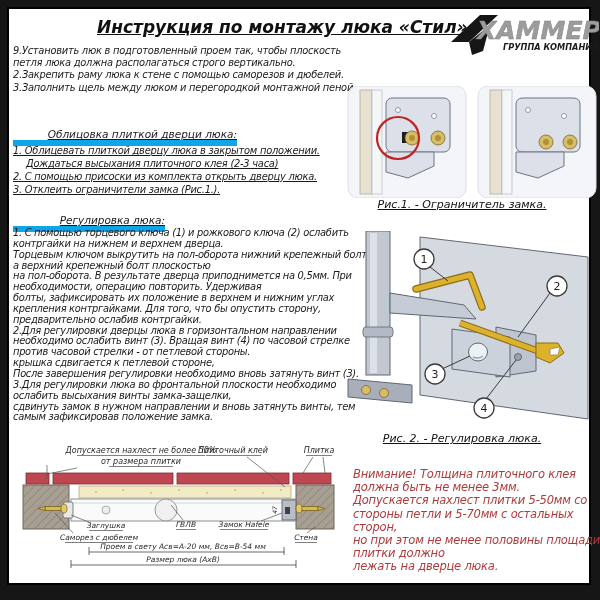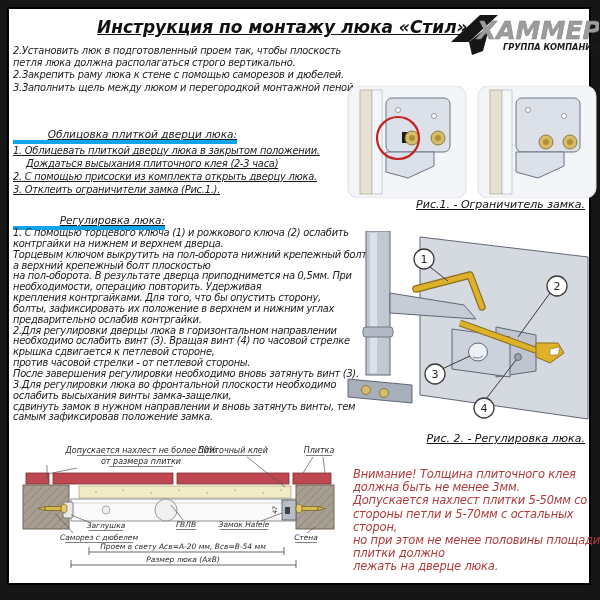--- a/index.html
+++ b/index.html
@@ -16,32 +16,32 @@
     left:88px; top:8px; width:354px; text-align:center;
     font-size:17px; font-weight:bold; font-style:italic;
     text-decoration:underline; color:#111; white-space:nowrap;
   }
   .txtcol { font-style:italic; color:#1a1a1a; }
   .ln { white-space:nowrap; }
   .intro { left:4px; top:36px; font-size:9.9px; letter-spacing:-0.25px; }
   .intro .ln { height:12.2px; line-height:12.2px; }
   .sec-head {
     font-size:10.5px; font-style:italic; color:#1a1a1a;
-    border-bottom:4px solid #0ea5e9; text-align:right; white-space:nowrap;
+    border-bottom:6px solid #0ea5e9; text-align:right; white-space:nowrap;
     text-decoration:underline;
   }
   .tiling-head { left:4px; top:119px; width:224px; }
   .tiling-lines { left:4px; top:135px; font-size:9.9px; letter-spacing:-0.25px;text-decoration:underline; }
   .tiling-lines .ln { height:13px; line-height:13px; }
   .tiling-lines .indent { padding-left:13px; }
   .adjust-head { left:4px; top:205px; width:152px; }
   .adjust-lines { left:4px; top:219px; font-size:9.9px; letter-spacing:-0.3px; }
   .adjust-lines .ln { height:10.85px; line-height:10.85px; }
   .figcap {
-    left:330px; width:246px; text-align:right; font-size:11px;
+    left:330px; width:246px; text-align:center; font-size:11px;
     font-style:italic; color:#111; text-decoration:underline; white-space:nowrap;
   }
   .cap1 { top:189px; }
   .cap2 { top:423px; }
   .warning { left:344px; top:459px; width:250px; font-size:11.5px;
     font-style:italic; letter-spacing:-0.2px; color:#b03b3b; }
   .warning .ln { height:13.2px; line-height:13.2px; }
   svg text { font-family:"DejaVu Sans", sans-serif; }
   .svgtxt { font-style:italic; fill:#2a2a2a; }
 </style>
@@ -55,21 +55,21 @@
   <div class="abs" style="left:440px; top:2px; width:150px; height:48px;">
     <svg width="150" height="48" viewBox="0 0 150 48">
       <polygon points="2,31 31,4 49,4 20,31" fill="#161616"></polygon>
       <polygon points="20,31 41,14 34,40 23,44" fill="#161616"></polygon>
       <text x="28" y="28" font-size="25" font-weight="bold" font-style="italic" fill="#9c9c9c" stroke="#7c7c7c" stroke-width="0.4">ХАММЕР</text>
       <text x="54" y="39" font-size="8.2" font-weight="bold" font-style="italic" fill="#1b1b1b">ГРУППА КОМПАНИЙ</text>
     </svg>
   </div>
 
   <div class="abs txtcol intro">
-    <div class="ln">2.Установить люк в подготовленный проем так, чтобы плоскость</div>
+    <div class="ln">9.Установить люк в подготовленный проем так, чтобы плоскость</div>
     <div class="ln">петля люка должна располагаться строго вертикально.</div>
     <div class="ln">2.Закрепить раму люка к стене с помощью саморезов и дюбелей.</div>
     <div class="ln">3.Заполнить щель между люком и перегородкой монтажной пеной.</div>
   </div>
 
   <div class="abs sec-head tiling-head">Облицовка плиткой дверци люка:</div>
   <div class="abs txtcol tiling-lines">
     <div class="ln">1. Облицевать плиткой дверцу люка в закрытом положении.</div>
     <div class="ln indent">Дождаться высыхания плиточного клея  (2-3 часа)</div>
     <div class="ln">2. С помощью присоски из комплекта открыть дверцу люка.</div>
@@ -77,27 +77,27 @@
   </div>
 
   <div class="abs sec-head adjust-head">Регулировка люка:</div>
   <div class="abs txtcol adjust-lines">
     <div class="ln">1. С помощью торцевого ключа (1) и рожкового ключа (2) ослабить</div>
     <div class="ln">контргайки на нижнем и верхнем дверца.</div>
     <div class="ln">Торцевым ключом выкрутить на пол-оборота нижний крепежный болт,</div>
     <div class="ln">а верхний крепежный болт плоскостью</div>
     <div class="ln">на пол-оборота. В результате дверца приподнимется на 0,5мм. При</div>
     <div class="ln">необходимости, операцию повторить. Удерживая</div>
+    <div class="ln">болты, зафиксировать их положение в верхнем и нижним углах</div>
     <div class="ln">крепления контргайками. Для того, что бы опустить сторону,</div>
-    <div class="ln">болты, зафиксировать их положение в верхнем и нижним углах</div>
     <div class="ln">предварительно ослабив контргайки.</div>
     <div class="ln">2.Для регулировки дверцы люка в горизонтальном направлении</div>
     <div class="ln">необходимо ослабить винт (3). Вращая винт (4) по часовой стрелке</div>
+    <div class="ln">против часовой стрелки - от петлевой стороны.</div>
     <div class="ln">крышка сдвигается к петлевой стороне,</div>
-    <div class="ln">против часовой стрелки - от петлевой стороны.</div>
     <div class="ln">После завершения регулировки необходимо вновь затянуть винт (3).</div>
     <div class="ln">3.Для регулировки люка во фронтальной плоскости необходимо</div>
     <div class="ln">ослабить высыхания винты замка-защелки,</div>
     <div class="ln">сдвинуть замок в нужном направлении и вновь затянуть винты, тем</div>
     <div class="ln">самым зафиксировав положение замка.</div>
   </div>
 
   <div class="abs" style="left:337px; top:77px; width:252px; height:112px;">
     <svg width="252" height="112" viewBox="0 0 252 112">
 

